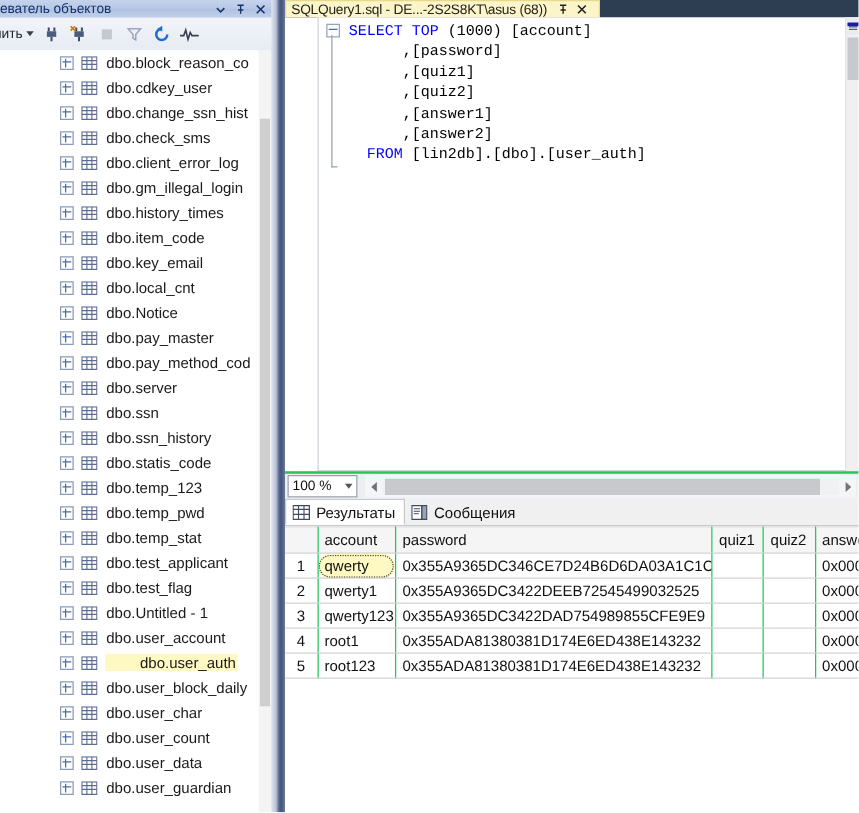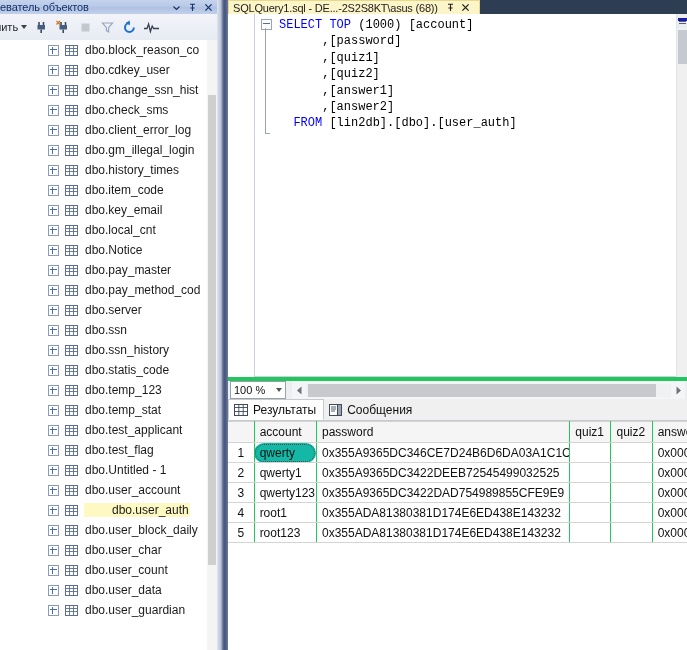--- a/index.html
+++ b/index.html
@@ -119,21 +119,21 @@
     position:absolute;left:448px;top:14px;width:11px;height:363px;background:#f0f0f0;
     border-left:1px solid #dfe3ea;box-sizing:border-box;cursor:pointer;
   }
   .ed-vthumb{position:absolute;left:1px;top:16px;width:9px;height:34px;background:#c6c9d0;}
   .ed-mark{position:absolute;left:1px;top:4px;width:9px;height:3px;background:#1a1ab0;}
   .ed-vtop{position:absolute;left:0;top:0;width:11px;height:14px;background:#e9ecf1;display:flex;align-items:center;justify-content:center;}
 
   
   .zoombar{
     position:absolute;left:0;top:377px;width:459px;height:22px;
-    background:#eceef2;border-top:4px solid #22c55e;box-sizing:border-box;
+    background:#eceef2;border-top:2px solid #22c55e;box-sizing:border-box;
     display:flex;align-items:center;
   }
   .zoomsel{
     width:56px;height:18px;margin-left:2px;background:#fff;border:1px solid #9aa0aa;
     display:flex;align-items:center;justify-content:space-between;
     font-size:11px;color:#111;padding:0 3px;box-sizing:border-box;cursor:pointer;
   }
   .zcaret{width:0;height:0;border-left:3px solid transparent;border-right:3px solid transparent;border-top:4px solid #555;}
   .hs{position:relative;flex:1;height:18px;margin-left:6px;margin-right:2px;background:#f4f5f7;display:flex;align-items:center;}
   .hs-arrow{width:14px;height:18px;display:flex;align-items:center;justify-content:center;cursor:pointer;}
@@ -163,21 +163,21 @@
   }
   table.g thead th{background:#f5f5f5;border-top:1px solid #d4d4d4;height:21px;}
   table.g th.rh, table.g td.rh{
     width:26px;background:#f5f5f5;text-align:center;padding:0;color:#111;
   }
   table.g td.rh{background:#fff;}
   td.c-account{width:62px;}
   td.c-pass{width:252px;}
   td.c-quiz{width:41px;}
   td.c-ans{width:47px;}
-  td.selcell{background:#14b8a6;outline:1px dotted #4a4a4a;outline-offset:-2px;border-radius:10px;}
+  td.selcell{background:#fef9c3;outline:1px dotted #4a4a4a;outline-offset:-2px;border-radius:10px;}
 </style>
 </head>
 <body>
 
 <div class="app">
 
   <div class="explorer">
 
     <div class="exp-title">
       <span class="exp-title-text">реватель объектов</span>
@@ -381,20 +381,28 @@
           </svg>
           <span class="tr-label">dbo.statis_code</span>
         </div>
         <div class="tree-row">
           <span class="plus"></span>
           <svg class="tbl-ico" width="13" height="11" viewBox="0 0 13 11">
             <rect x="0.5" y="0.5" width="12" height="10" fill="#fff" stroke="#5b6d91"></rect>
             <path d="M0.5 3.5 H12.5 M0.5 6.5 H12.5 M4.5 0.5 V10.5 M8.5 0.5 V10.5" stroke="#5b6d91" stroke-width="0.9"></path>
           </svg>
           <span class="tr-label">dbo.temp_123</span>
+        </div>
+        <div class="tree-row">
+          <span class="plus"></span>
+          <svg class="tbl-ico" width="13" height="11" viewBox="0 0 13 11">
+            <rect x="0.5" y="0.5" width="12" height="10" fill="#fff" stroke="#5b6d91"></rect>
+            <path d="M0.5 3.5 H12.5 M0.5 6.5 H12.5 M4.5 0.5 V10.5 M8.5 0.5 V10.5" stroke="#5b6d91" stroke-width="0.9"></path>
+          </svg>
+          <span class="tr-label">dbo.temp_pwd</span>
         </div>
         <div class="tree-row">
           <span class="plus"></span>
           <svg class="tbl-ico" width="13" height="11" viewBox="0 0 13 11">
             <rect x="0.5" y="0.5" width="12" height="10" fill="#fff" stroke="#5b6d91"></rect>
             <path d="M0.5 3.5 H12.5 M0.5 6.5 H12.5 M4.5 0.5 V10.5 M8.5 0.5 V10.5" stroke="#5b6d91" stroke-width="0.9"></path>
           </svg>
           <span class="tr-label">dbo.temp_stat</span>
         </div>
         <div class="tree-row">

